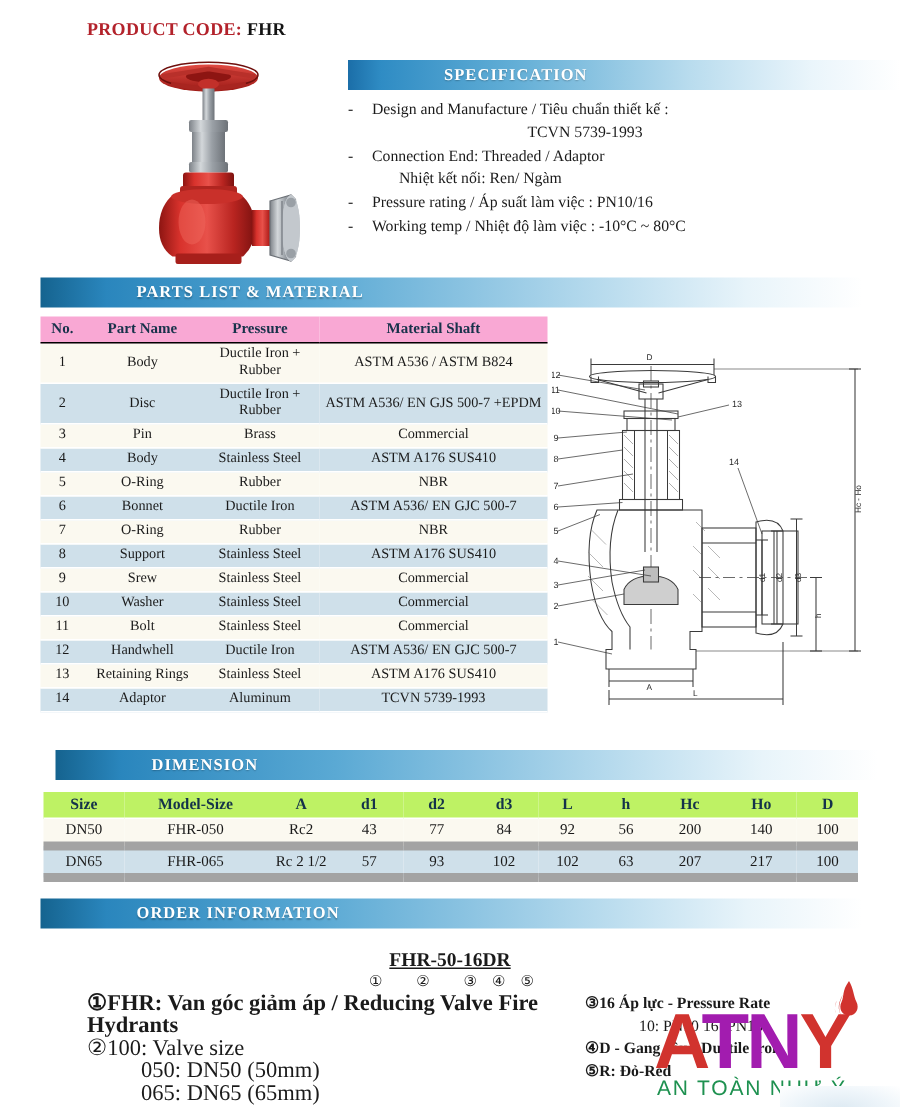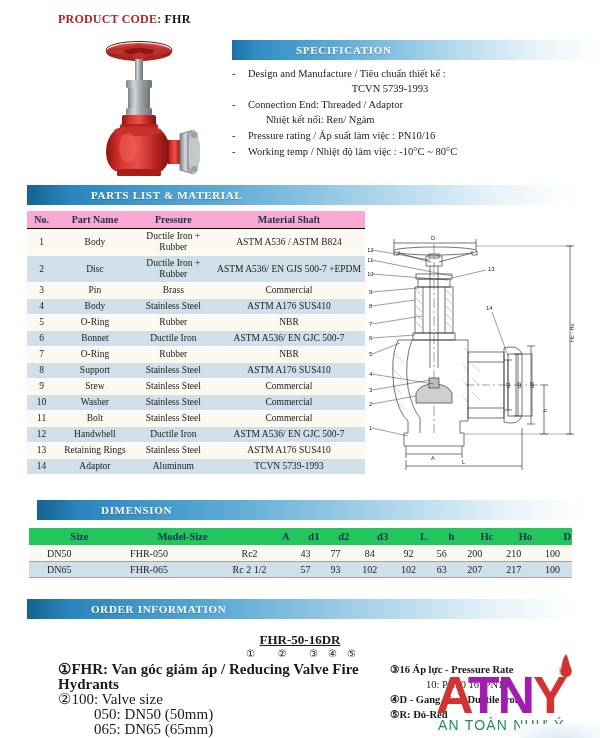--- a/index.html
+++ b/index.html
@@ -73,25 +73,25 @@
   .parts .c-no{width:26px;}
   .parts .c-name{width:76px;}
   .parts .c-mat{width:78px;}
   .parts .c-code{width:156px;}
 
   .dims{
     position:absolute;left:29px;top:528px;width:543px;
     font-size:10px;
   }
   .dims th{
-    background:#22c55e;color:#14324a;font-weight:bold;font-size:10.5px;
-    padding:3px 1px;text-align:right;border-bottom:1px solid #ffffff;
+    background:#bef264;color:#14324a;font-weight:bold;font-size:10.5px;
+    padding:3px 12px;text-align:center;border-bottom:1px solid #ffffff;
   }
   .dims td{
-    padding:2px 1px;text-align:center;border-bottom:1px solid #a3a3a3;margin-left:20px;
+    padding:2px 1px;text-align:center;border-bottom:6px solid #a3a3a3;margin-left:20px;
   }
   .dims tbody tr:nth-child(odd) td{background:#fbf9f0;}
   .dims tbody tr:nth-child(even) td{background:#cfe0ea;}
 
   
   .model-code{
     position:absolute;left:0;top:632px;width:600px;text-align:center;
     font-weight:bold;font-size:13px;
   }
   .model-code u{text-decoration:underline;margin-top:13px;}
@@ -503,21 +503,21 @@
         <tr>
           <td>DN50</td>
           <td>FHR-050</td>
           <td>Rc2</td>
           <td>43</td>
           <td>77</td>
           <td>84</td>
           <td>92</td>
           <td>56</td>
           <td>200</td>
-          <td>210</td>
+          <td>140</td>
           <td>100</td>
         </tr>
         <tr>
           <td>DN65</td>
           <td>FHR-065</td>
           <td>Rc 2 1/2</td>
           <td>57</td>
           <td>93</td>
           <td>102</td>
           <td>102</td>

